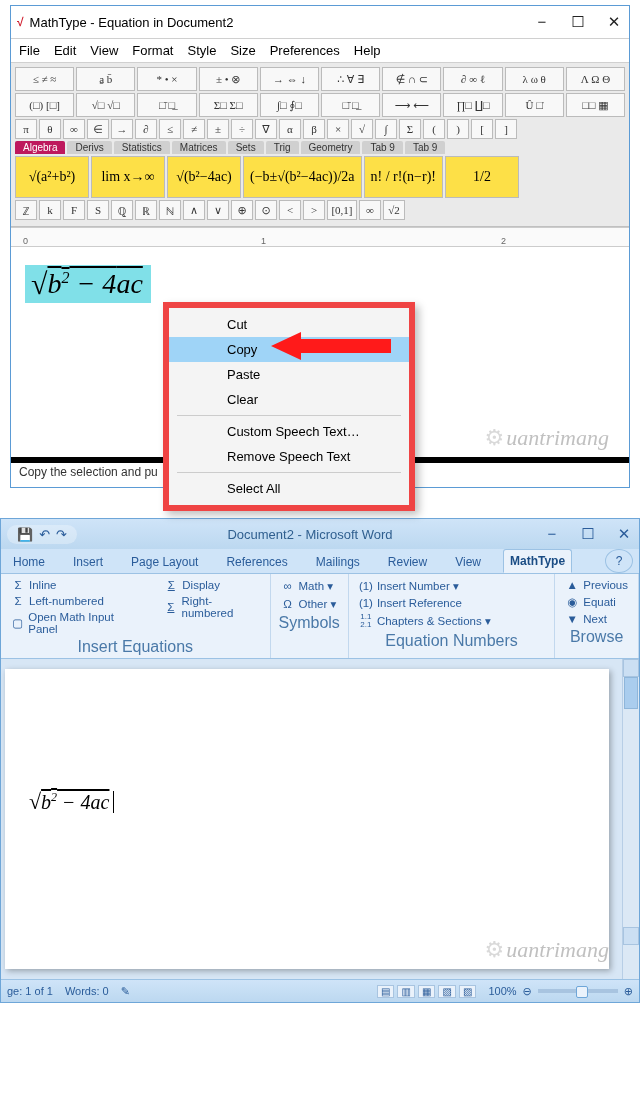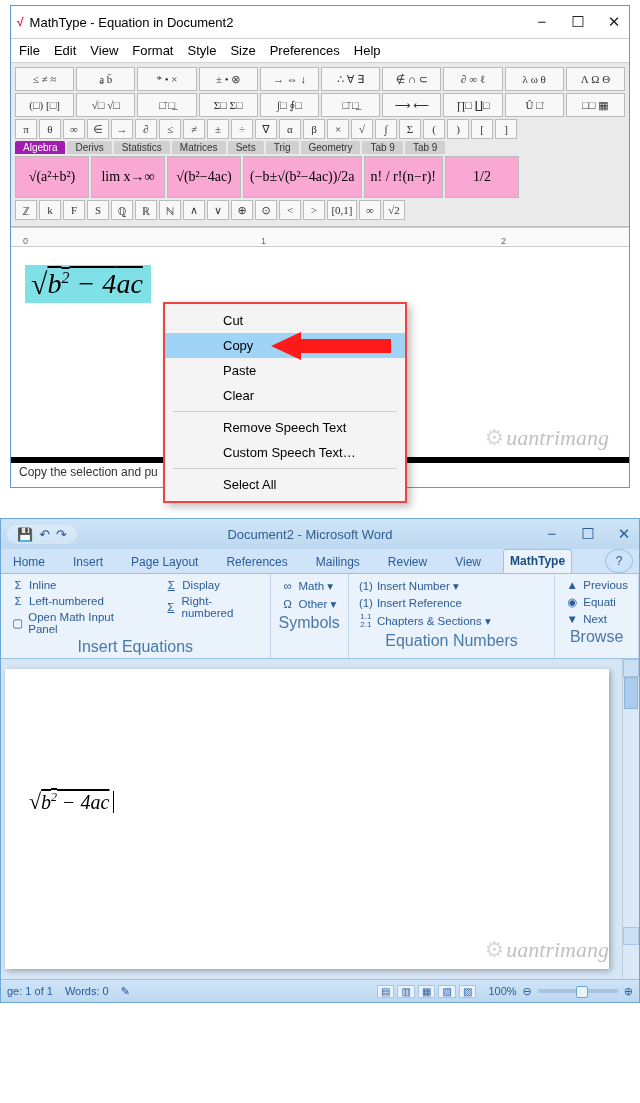--- a/index.html
+++ b/index.html
@@ -58,24 +58,24 @@
   }
   .tabstrip { display: flex; gap: 2px; margin: 2px 0; }
   .tab {
     background: #d0d0d0;
     font-size: 10px;
     padding: 1px 8px;
     border-radius: 2px 2px 0 0;
     color: #333;
     cursor: pointer;
   }
-  .tab.active { background: #a21caf; color: #fff; }
+  .tab.active { background: #be185d; color: #fff; }
   .favrow { display: flex; gap: 2px; }
   .favcell {
-    background: #f9a8d4;
+    background: #fde047;
     border: 1px solid #bbb;
     height: 40px;
     min-width: 60px;
     display: flex;
     align-items: center;
     justify-content: center;
     font-family: "Cambria Math", serif;
     font-size: 14px;
     padding: 0 6px;
     cursor: pointer;
@@ -111,21 +111,21 @@
     align-items: center;
   }
   .equation .radsym { font-style: normal; font-size: 30px; margin-right: -2px; }
   .equation .overline { text-decoration: overline; padding: 0 2px; }
   .equation sup { font-size: 16px; }
   .contextmenu {
     position: absolute;
     top: 55px; left: 152px;
     width: 240px;
     background: #f4f4f4;
-    border: 2px solid #ef4444;
+    border: 6px solid #ef4444;
     box-shadow: 4px 4px 8px rgba(0,0,0,0.25);
     padding: 4px 0;
     z-index: 5;
   }
   .contextmenu .item {
     padding: 5px 18px 5px 58px;
     font-size: 13px;
     position: relative;
     cursor: pointer;
   }
@@ -382,22 +382,22 @@
         <span>b</span><sup>2</sup><span> − 4</span><span>ac</span>
       </span>
     </div>
 
     <div class="contextmenu">
       <div class="item">Cut</div>
       <div class="item highlight">Copy</div>
       <div class="item">Paste</div>
       <div class="item">Clear</div>
       <div class="sep"></div>
+      <div class="item">Custom Speech Text…</div>
       <div class="item">Remove Speech Text</div>
-      <div class="item">Custom Speech Text…</div>
       <div class="sep"></div>
       <div class="item">Select All</div>
     </div>
 
     <svg class="arrow-annot" viewBox="0 0 120 34">
       <polygon points="0,17 30,3 30,10 120,10 120,24 30,24 30,31" fill="#ff1a1a"></polygon>
     </svg>
 
     <div class="watermark" style="bottom:6px; right:20px;">
       <span class="gear">⚙</span>

